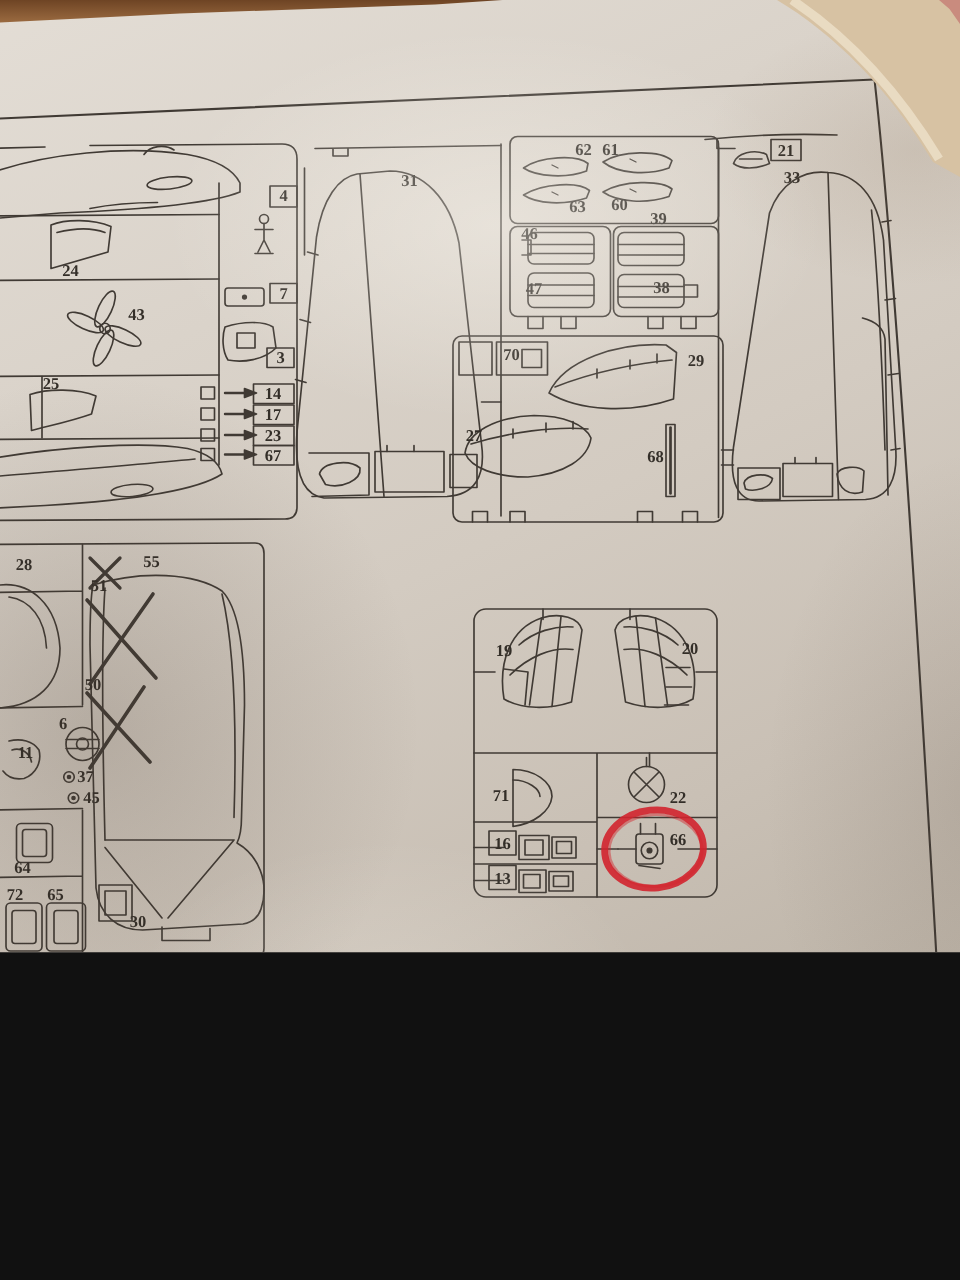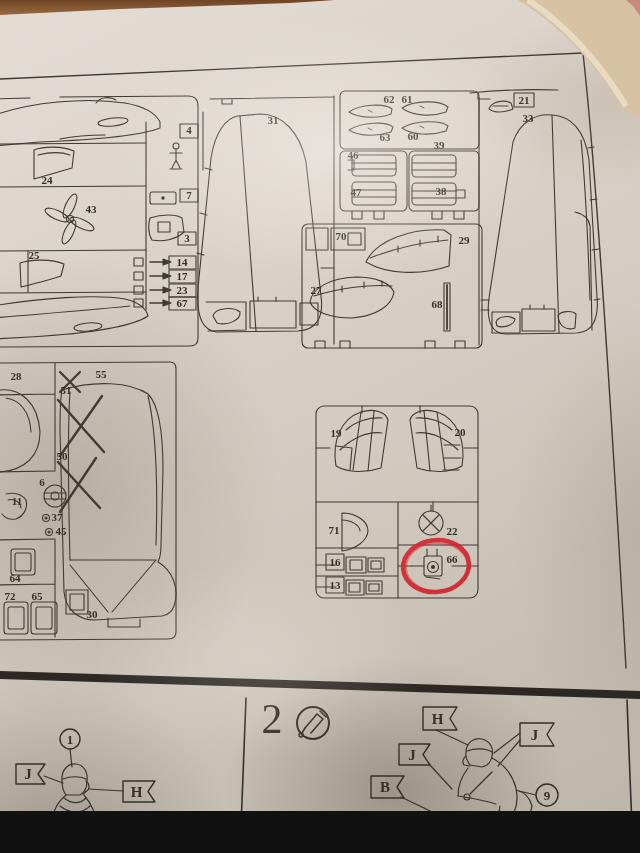--- a/index.html
+++ b/index.html
@@ -1,16 +1,16 @@
 <!DOCTYPE html>
 <html><head>
 <meta charset="utf-8">
 <style>
   html,body{margin:0;padding:0;background:#111;}
-  .photo{position:relative;width:640px;height:811px;overflow:hidden;
+  .photo{position:relative;width:640px;height:635px;overflow:hidden;
          background:linear-gradient(155deg,#e3ddd5 0%,#dad3ca 30%,#d3cbc1 55%,#c9c0b5 80%,#bfb6aa 100%);
          font-family:"Liberation Serif","DejaVu Serif",serif;}
   .ov{position:absolute;pointer-events:none;}
   .sh1{left:-150px;top:250px;width:430px;height:470px;background:radial-gradient(closest-side,rgba(74,60,48,.22),rgba(74,60,48,0));}
   .sh2{left:-130px;top:680px;width:360px;height:320px;background:radial-gradient(closest-side,rgba(58,47,39,.28),rgba(58,47,39,0));}
   .sh3{left:225px;top:655px;width:340px;height:270px;background:radial-gradient(closest-side,rgba(66,53,43,.30),rgba(66,53,43,0));}
   .sh4{left:470px;top:10px;width:280px;height:180px;background:radial-gradient(closest-side,rgba(125,98,70,.14),rgba(125,98,70,0));}
   .sh5{left:510px;top:300px;width:280px;height:460px;background:radial-gradient(closest-side,rgba(80,64,52,.14),rgba(80,64,52,0));}
   .sh6{left:110px;top:20px;width:440px;height:260px;background:radial-gradient(closest-side,rgba(255,252,245,.38),rgba(255,252,245,0));}
   .sh7{left:90px;top:560px;width:340px;height:200px;background:radial-gradient(closest-side,rgba(255,252,245,.20),rgba(255,252,245,0));}

